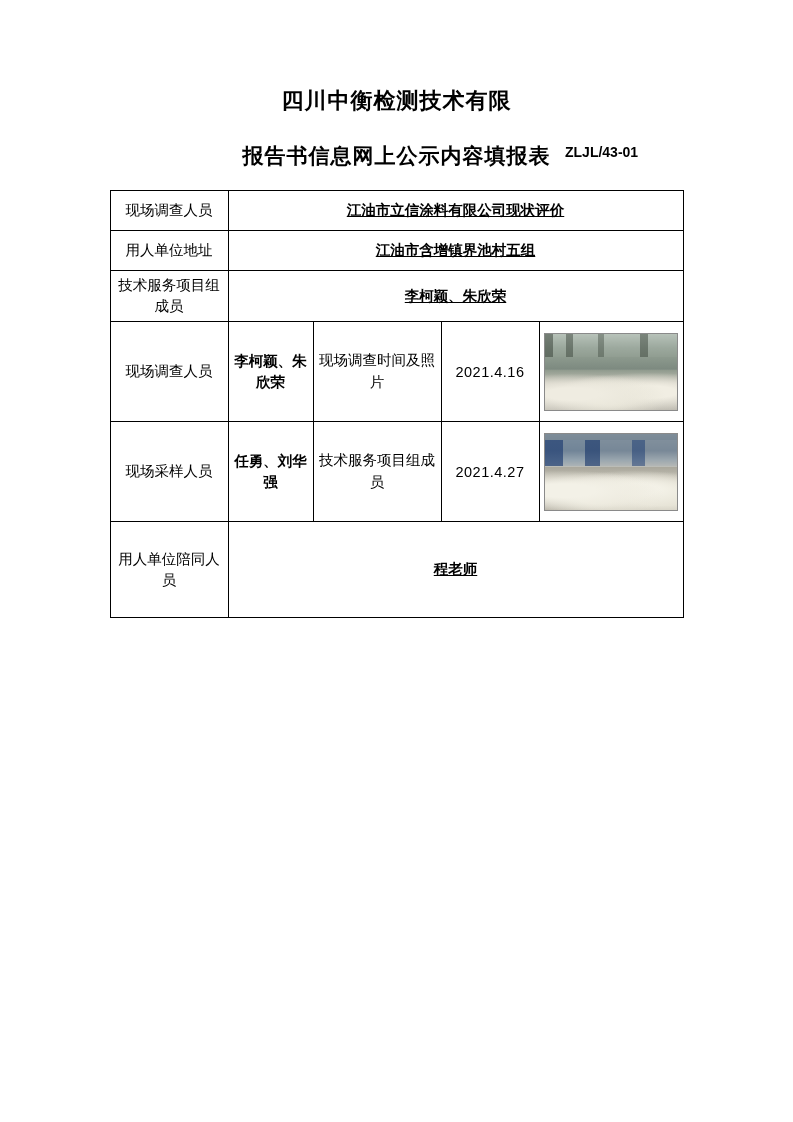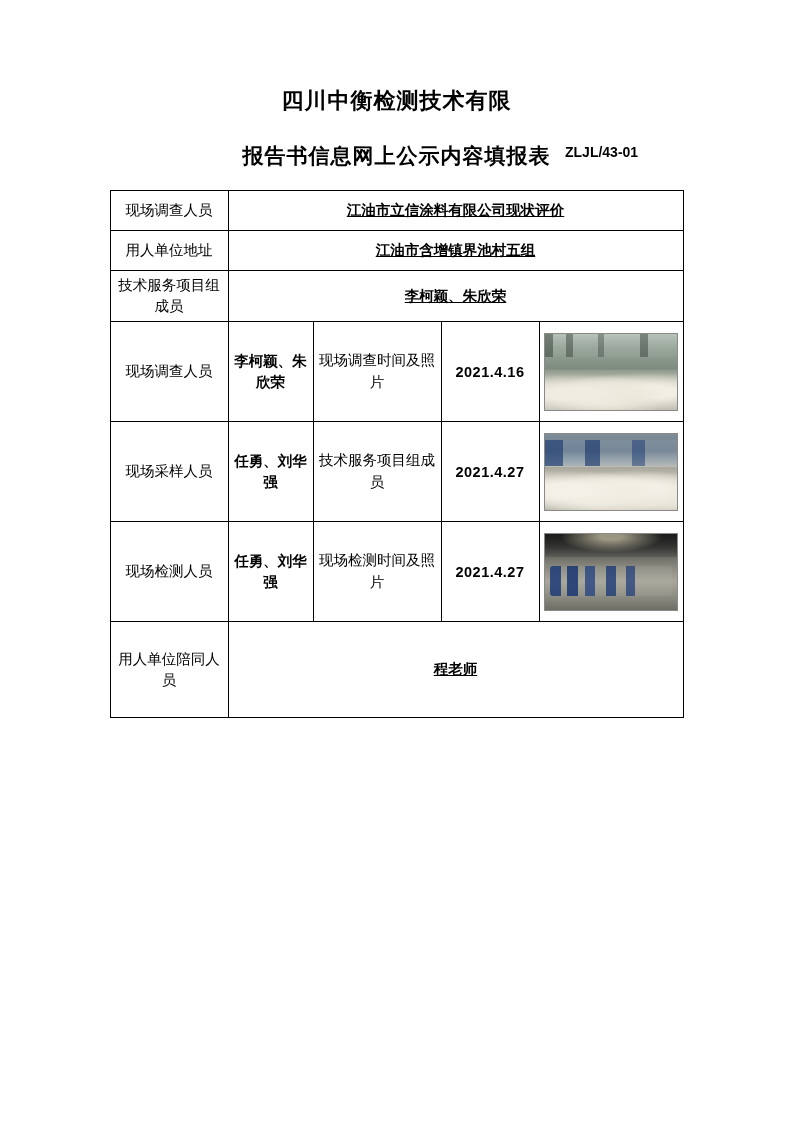--- a/index.html
+++ b/index.html
@@ -87,21 +87,21 @@
     font-size: 13.5px;
     line-height: 1.45;
   }
   .plain-mid {
     font-family: "Liberation Serif", "DejaVu Serif", serif;
     font-size: 14px;
     line-height: 1.5;
   }
   .date-cell {
     font-family: "Liberation Sans", "DejaVu Sans", sans-serif;
-    font-weight: bold;
+    font-weight: normal;
     font-size: 14px;
     letter-spacing: 0.5px;
   }
   .row-h1 { height: 40px; }
   .row-h2 { height: 44px; }
   .row-tall { height: 96px; }
   .row-photo { height: 100px; margin-left: 48px; }
 
   .photo-cell {
     padding: 6px 4px;
@@ -227,29 +227,20 @@
       <tr class="row-photo">
         <td class="label-cell">现场采样人员</td>
         <td class="value-bold-sm">任勇、刘华强</td>
         <td class="plain-mid">技术服务项目组成员</td>
         <td class="date-cell">2021.4.27</td>
         <td class="photo-cell">
           <span class="photo photo-b"></span>
         </td>
       </tr>
 
-      <tr class="row-photo">
-        <td class="label-cell">现场检测人员</td>
-        <td class="value-bold-sm">任勇、刘华强</td>
-        <td class="plain-mid">现场检测时间及照片</td>
-        <td class="date-cell">2021.4.27</td>
-        <td class="photo-cell">
-          <span class="photo photo-c"></span>
-        </td>
-      </tr>
 
       <tr class="row-tall">
         <td class="label-cell">用人单位陪同人员</td>
         <td colspan="4" class="value-bold">程老师</td>
       </tr>
     </tbody>
   </table>
 
 </div>
 

